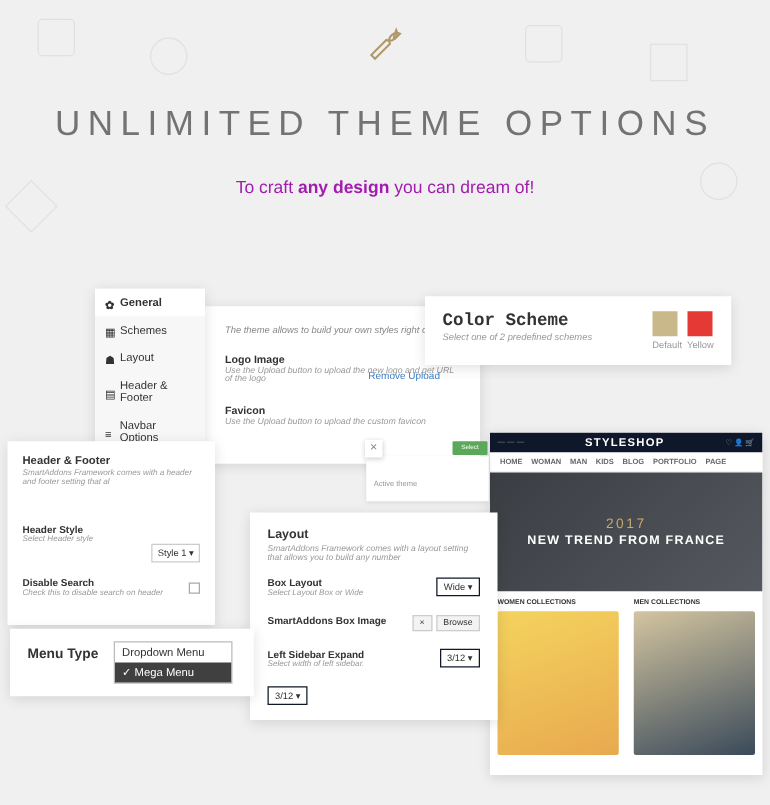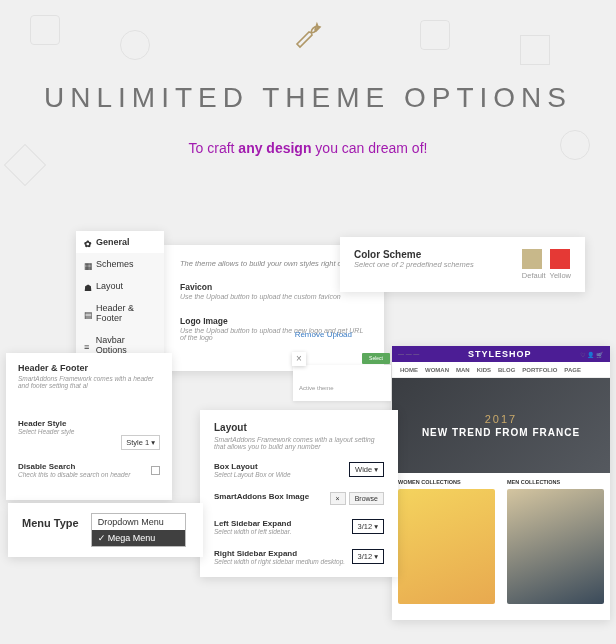--- a/index.html
+++ b/index.html
@@ -27,21 +27,21 @@
 .general { left: 164px; top: 245px; width: 220px; padding: 14px 16px; z-index: 3; font-size: 8px; }
 .general .intro { color: #888; font-style: italic; margin-bottom: 14px; font-size: 7.5px; }
 .general .row { margin-bottom: 16px; }
 .general .row-label { font-weight: 700; font-size: 8.5px; }
 .general .row-hint { color: #999; font-style: italic; font-size: 7px; margin-top: 1px; }
 .general .link { color: #3b7cc4; font-size: 8px; cursor: pointer; position: absolute; right: 16px; }
 
 
 .colorscheme { left: 340px; top: 237px; width: 245px; padding: 12px 14px; z-index: 5; display: flex; }
 .colorscheme .left { flex: 1; }
-.colorscheme .lbl { font-weight: 700; font-size: 10px; }
+.colorscheme .lbl { font-weight: 700; font-size: 14px; font-family: Liberation Mono, monospace; }
 .colorscheme .hint { color: #999; font-style: italic; font-size: 7.5px; }
 .swatch { display: flex; gap: 4px; }
 .swatch-item { text-align: center; font-size: 7.5px; color: #999; }
 .swatch-box { width: 20px; height: 20px; margin-bottom: 2px; }
 
 
 .hf { left: 6px; top: 353px; width: 166px; padding: 10px 12px; z-index: 5; background:#fff; }
 .hf .section-title { font-weight: 600; font-size: 9px; margin-bottom: 2px; }
 .hf .section-hint { color: #999; font-style: italic; font-size: 6.5px; margin-bottom: 14px; }
 .hf .field { display: flex; justify-content: space-between; align-items: center; margin-bottom: 12px; }
@@ -64,21 +64,21 @@
 
 .menutype { left: 8px; top: 503px; width: 195px; padding: 10px 14px; z-index: 7; display: flex; align-items: flex-start; gap: 12px; }
 .menutype .mt-label { font-weight: 700; font-size: 11px; padding-top: 4px; }
 .menutype .mt-dd { border: 1px solid #bbb; width: 95px; font-size: 9px; }
 .menutype .mt-opt { padding: 3px 6px; cursor: pointer; }
 .menutype .mt-opt.sel { background: #404040; color: #fff; }
 .menutype .mt-opt.sel::before { content: "✓ "; }
 
 
 .preview { right: 6px; top: 346px; width: 218px; height: 274px; z-index: 2; overflow: hidden; }
-.preview .topbar { background: #4c1d95; height: 16px; display: flex; justify-content: space-between; align-items: center; padding: 0 6px; }
+.preview .topbar { background: #0f172a; height: 16px; display: flex; justify-content: space-between; align-items: center; padding: 0 6px; }
 .preview .logo { color: #fff; font-weight: 700; font-size: 9px; letter-spacing: 1px; }
 .preview .nav { background: #fff; height: 16px; display: flex; align-items: center; gap: 7px; padding: 0 8px; border-bottom: 1px solid #eee; }
 .preview .nav span { font-size: 6px; color: #666; font-weight: 600; }
 .preview .hero2 { height: 95px; background: linear-gradient(135deg,#3a3d42,#55595f); display: flex; flex-direction: column; align-items: center; justify-content: center; color: #fff; }
 .preview .yr { color: #c9a96a; font-size: 11px; letter-spacing: 2px; }
 .preview .slogan { font-size: 10px; font-weight: 700; letter-spacing: 1px; margin-top: 2px; }
 .preview .cols { display: flex; height: 147px; }
 .preview .col { flex: 1; padding: 6px; }
 .preview .col-title { font-size: 5.5px; font-weight: 700; color: #333; margin-bottom: 4px; }
 .preview .col-img { height: 115px; background: #eee; border-radius: 2px; }
@@ -132,28 +132,28 @@
       <span>Header &amp; Footer</span>
     </div>
   <div class="item">
       <span class="glyph">≡</span>
       <span>Navbar Options</span>
     </div>
 </div>
 
 <div class="panel general">
   <div class="intro">The theme allows to build your own styles right out of t</div>
-  <div class="row">
-    <div class="row-label">Favicon</div>
-    <div class="row-hint">Use the Upload button to upload the custom favicon</div>
-  </div>
   <div class="row" style="position:relative">
     <div class="row-label">Logo Image</div>
     <div class="row-hint">Use the Upload button to upload the new logo and get URL of the logo</div>
     <span class="link" style="top:14px">Remove Upload</span>
+  </div>
+  <div class="row">
+    <div class="row-label">Favicon</div>
+    <div class="row-hint">Use the Upload button to upload the custom favicon</div>
   </div>
 </div>
 
 <div class="panel colorscheme">
   <div class="left">
     <div class="lbl">Color Scheme</div>
     <div class="hint">Select one of 2 predefined schemes</div>
   </div>
   <div class="swatch">
     <div class="swatch-item">
@@ -214,24 +214,20 @@
 
   <div class="lrow">
     <div>
         <div class="ll">Left Sidebar Expand</div>
         <div class="lh">Select width of left sidebar.</div>
       </div>
     <div class="lsel">3/12  ▾</div>
   </div>
 
   <div class="lrow" style="margin-bottom:0">
-    <div>
-        <div class="ll">Right Sidebar Expand</div>
-        <div class="lh">Select width of right sidebar medium desktop.</div>
-      </div>
     <div class="lsel">3/12  ▾</div>
   </div>
 </div>
 
 <div class="panel menutype">
   <div class="mt-label">Menu Type</div>
   <div class="mt-dd">
     <div class="mt-opt">Dropdown Menu</div>
     <div class="mt-opt sel">Mega Menu</div>
   </div>

